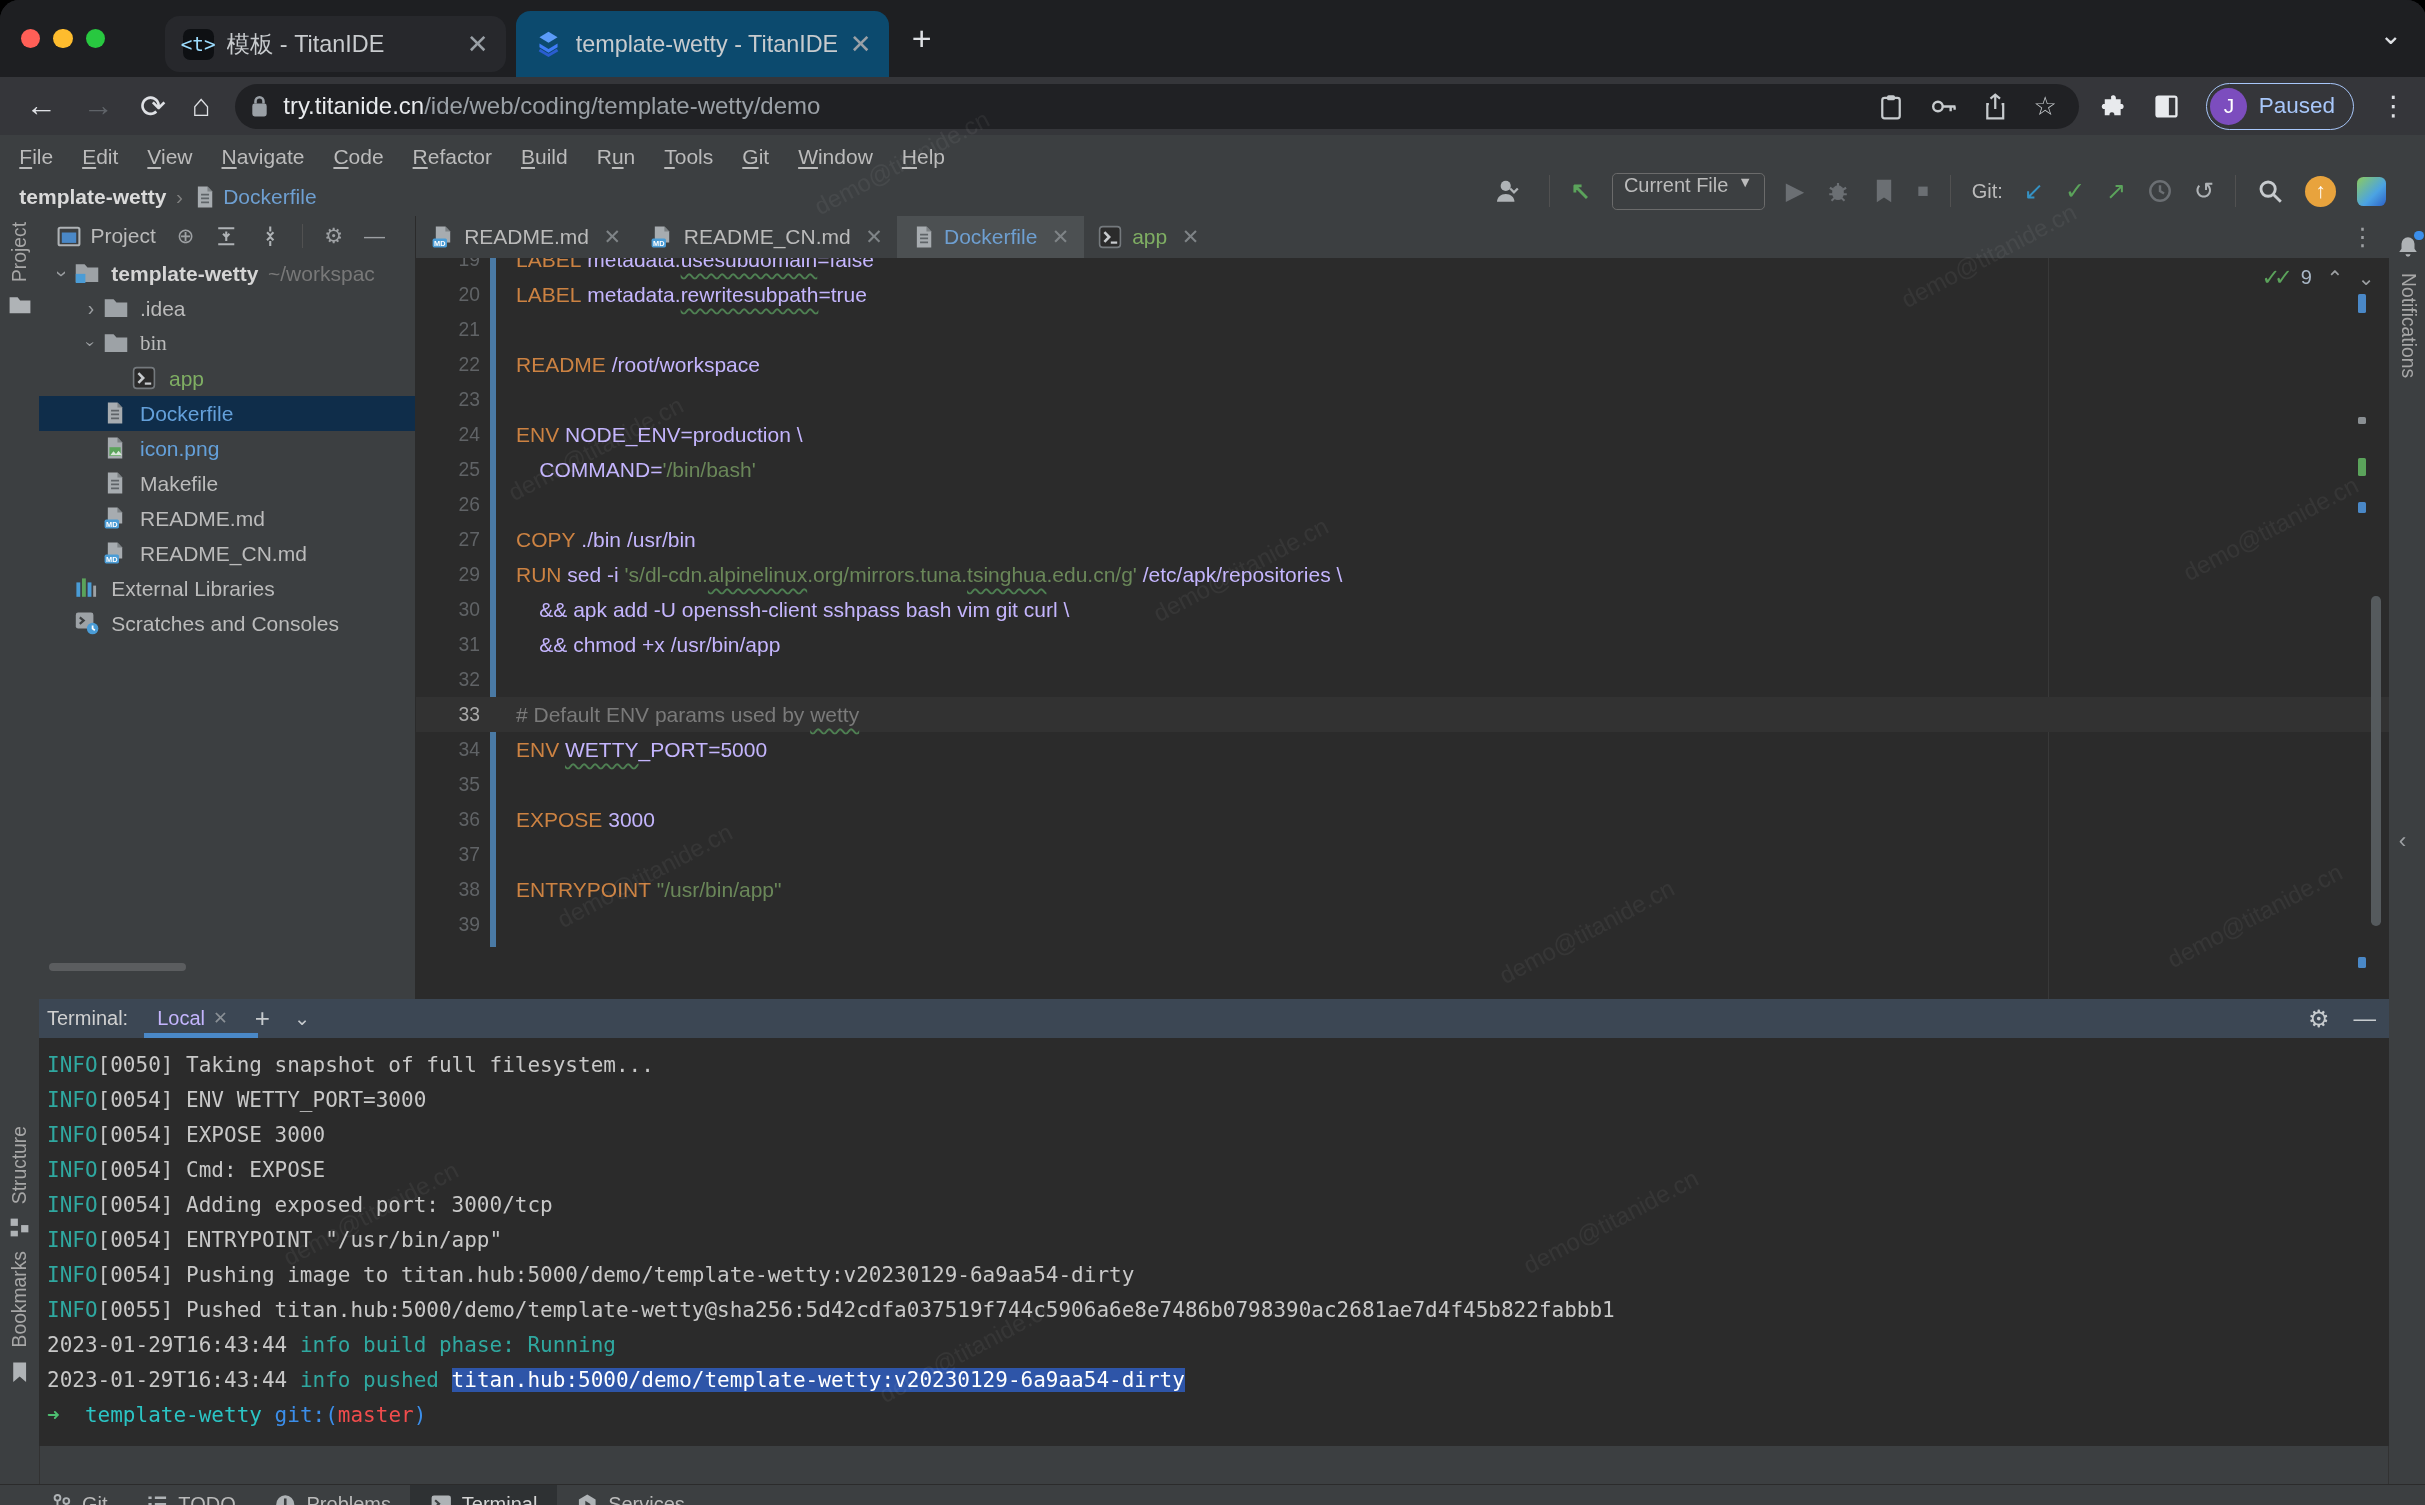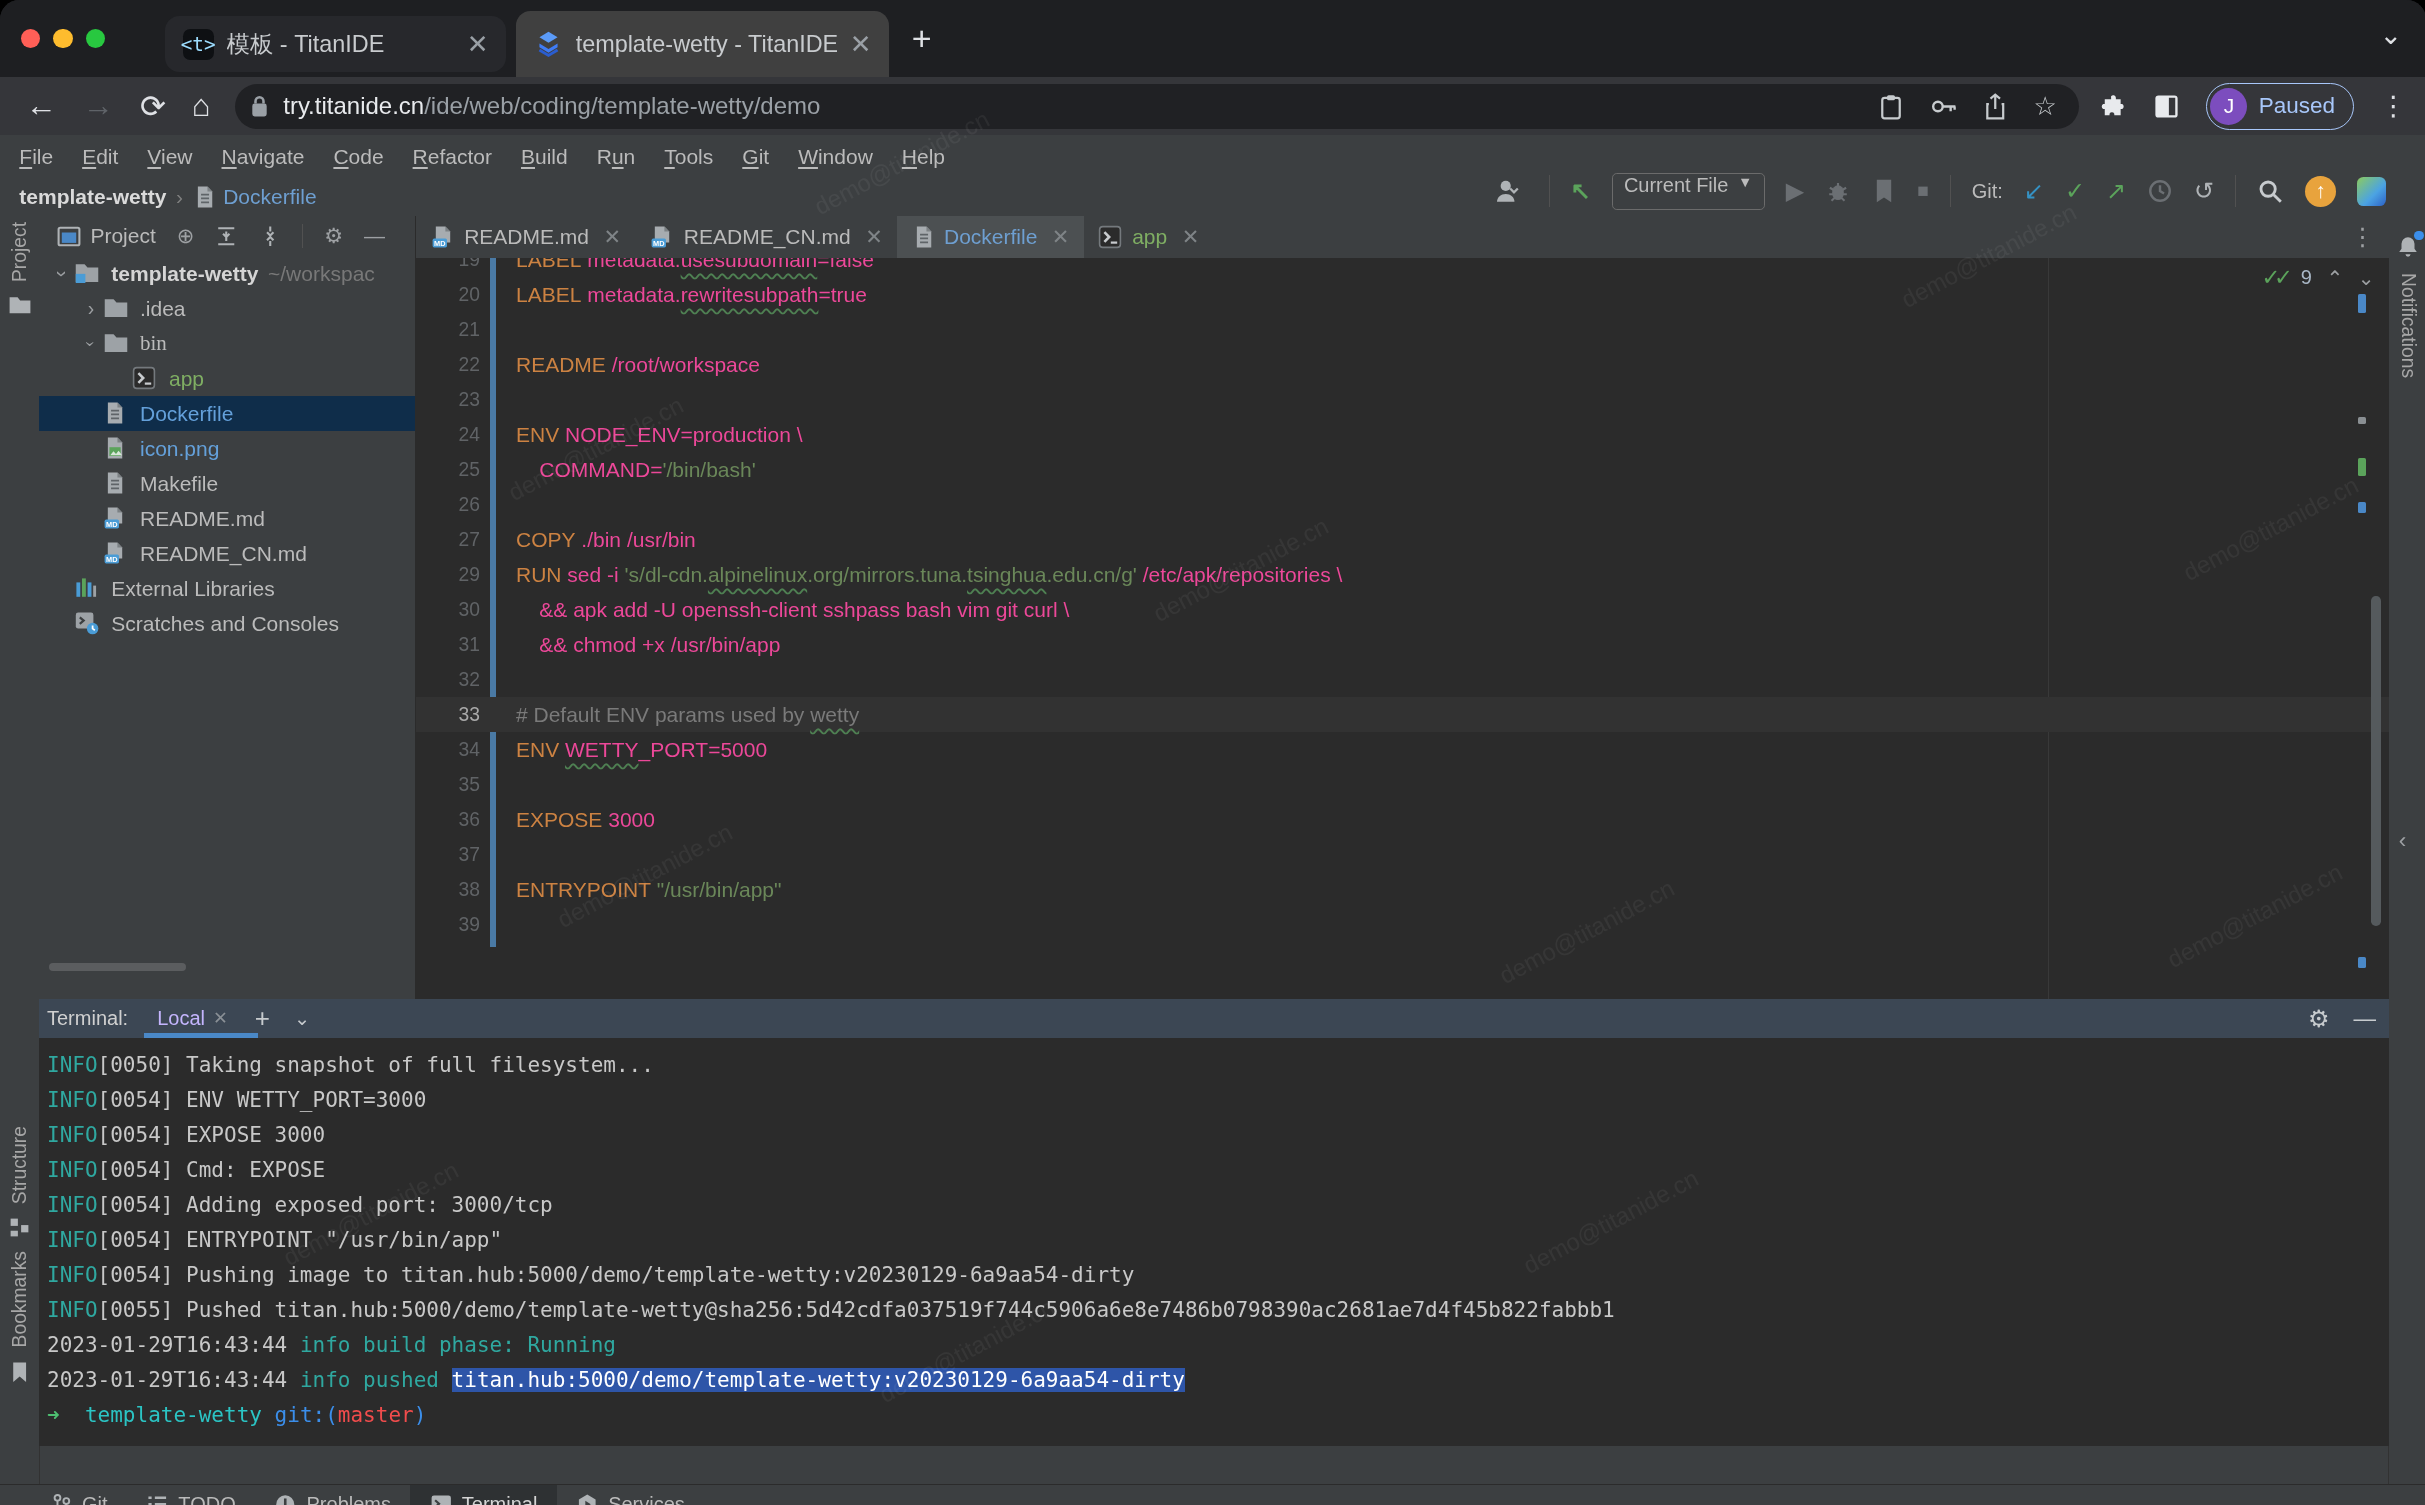--- a/index.html
+++ b/index.html
@@ -6,21 +6,21 @@
   .screen{position:relative;width:2426px;height:1506px;overflow:hidden;
     font-family:"Liberation Sans",sans-serif;background:#1E1F22;
     border-radius:19.3px 19.3px 0 0;}
   
   .tabstrip{position:absolute;left:0;top:0;width:100%;height:77px;background:#1E1F22;display:flex;align-items:center;}
   .lights{display:flex;gap:13px;margin-left:21px;}
   .light{width:19.3px;height:19.3px;border-radius:50%;}
   .l-red{background:#FF5F57}.l-yellow{background:#FEBC2E}.l-green{background:#28C840}
   .btab{display:flex;align-items:center;height:56px;margin-top:11.3px;padding:0 17.7px;border-radius:14.5px;color:#C8CBCE;font-size:23.4px;gap:13px;}
   .btab.inactive{background:#27282C;margin-left:60px;width:306px;}
-  .btab.active{background:#404040;border-radius:14.5px 14.5px 0 0;height:66px;margin-top:11.3px;width:338px;margin-left:9.7px;align-items:center;}
+  .btab.active{background:#0c4a6e;border-radius:14.5px 14.5px 0 0;height:66px;margin-top:11.3px;width:338px;margin-left:9.7px;align-items:center;}
   .btab .title{flex:1;white-space:nowrap;overflow:hidden;}
   .tab-close{color:#9AA0A6;font-size:26px;cursor:default;}
   .fav1{width:31px;height:31px;border-radius:7.2px;background:#0E1013;color:#9CDCFE;font-size:19.3px;display:flex;align-items:center;justify-content:center;font-family:"DejaVu Sans Mono",monospace;}
   .newtab{color:#DFE1E5;font-size:34px;margin-left:22.5px;font-weight:300;}
   .tabsearch{position:absolute;right:24px;top:19.3px;color:#DFE1E5;font-size:27px;}
   .navbar{position:absolute;left:0;top:77px;width:100%;height:58px;background:#35363A;display:flex;align-items:center;}
   .navbtn{font-size:31px;color:#DFE1E5;margin-left:26px;}
   .navbtn.disabled{color:#5F6368;}
   .urlpill{flex:1;height:45px;margin-left:24px;background:#202124;border-radius:22.5px;display:flex;align-items:center;padding:0 14.5px;}
   .urltext{font-size:24px;margin-left:13px;white-space:nowrap;overflow:hidden;flex:1;}
@@ -76,21 +76,21 @@
   .edtab .x{color:#7F8487;font-size:21px;margin-left:4.8px;}
   .edtab.green-label{color:#7FAE63;}
   .edtabs-dots{margin-left:auto;color:#9DA0A3;font-size:24px;padding:0 14.5px;align-self:center;}
   .editor{position:absolute;left:0;top:42px;width:100%;height:741px;overflow:hidden;background:#2B2B2B;}
   .codewrap{position:absolute;left:0;top:-16px;width:100%;}
   .cline{display:flex;height:35px;align-items:center;font-family:Liberation Sans, sans-serif;font-size:21px;white-space:pre;}
   .cline.cur{background:#323232;}
   .lnum{width:64px;text-align:right;color:#606366;flex:none;font-size:19.3px;}
   .cline.cur .lnum{color:#A8A8A8;}
   .lpad{width:36px;flex:none;}
-  .kw{color:#CC8242}.p{color:#ec4899}.s{color:#6A8759}.c{color:#7A7A7A}
+  .kw{color:#CC8242}.p{color:#c4b5fd}.s{color:#6A8759}.c{color:#7A7A7A}
   .sq{text-decoration:underline;text-decoration-style:wavy;text-decoration-color:#4E8052;text-decoration-thickness:1.6px;text-underline-offset:6.4px;}
   .vcsbar{position:absolute;left:74px;top:0;width:6.4px;height:689px;background:#4A7AA5;}
   .guide{position:absolute;left:1632px;top:0;height:100%;width:0.8px;background:#393939;}
   .inspect{position:absolute;right:14.5px;top:6.4px;display:flex;align-items:center;gap:14.5px;color:#9DA0A3;font-size:20px;}
   .inspect .chk{color:#5BA35B;font-size:22.5px;letter-spacing:-6.4px;}
   .inspect .num{color:#A9B7C6;}
   .mark{position:absolute;width:8px;border-radius:1.6px;}
   .vsb{position:absolute;left:1955px;top:338px;width:9.7px;height:330px;background:#555A5D;border-radius:4.8px;}
   
   .terminal{position:absolute;left:39px;top:783px;width:2350px;height:447px;background:#2B2B2B;}

